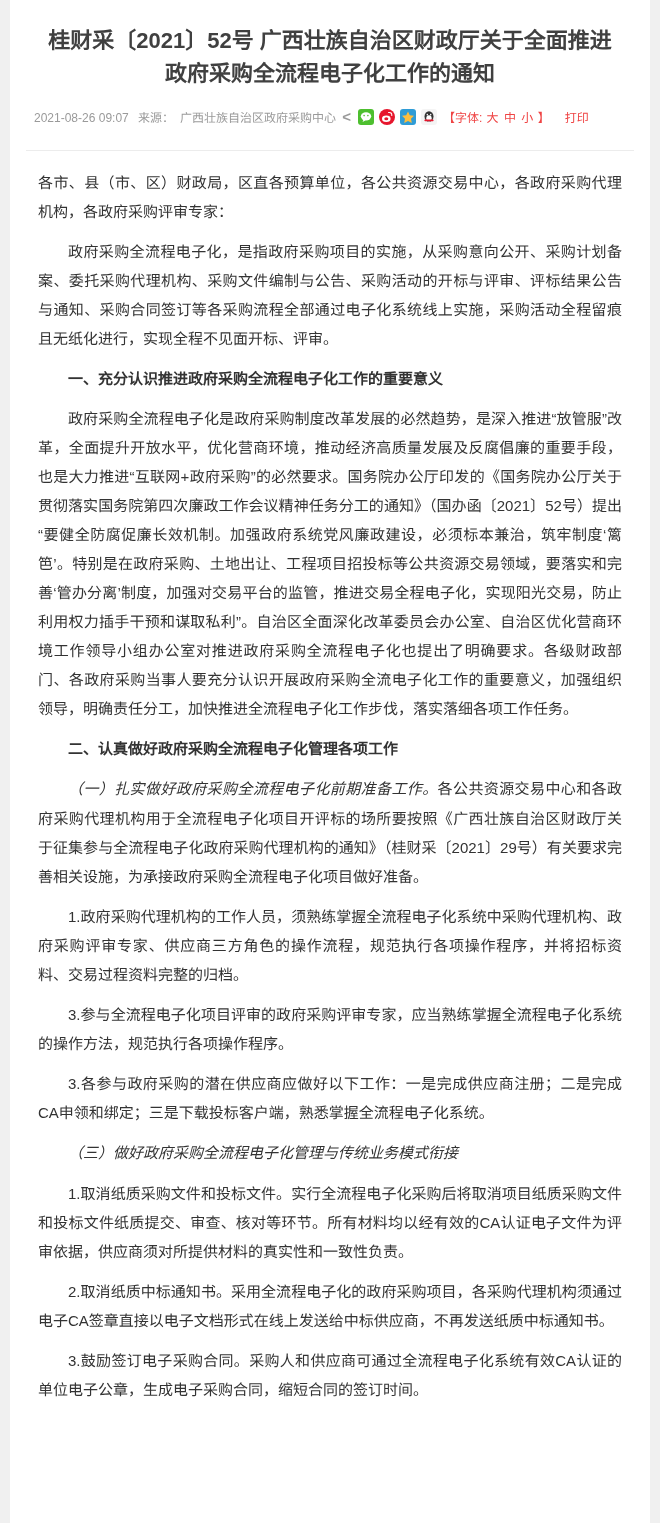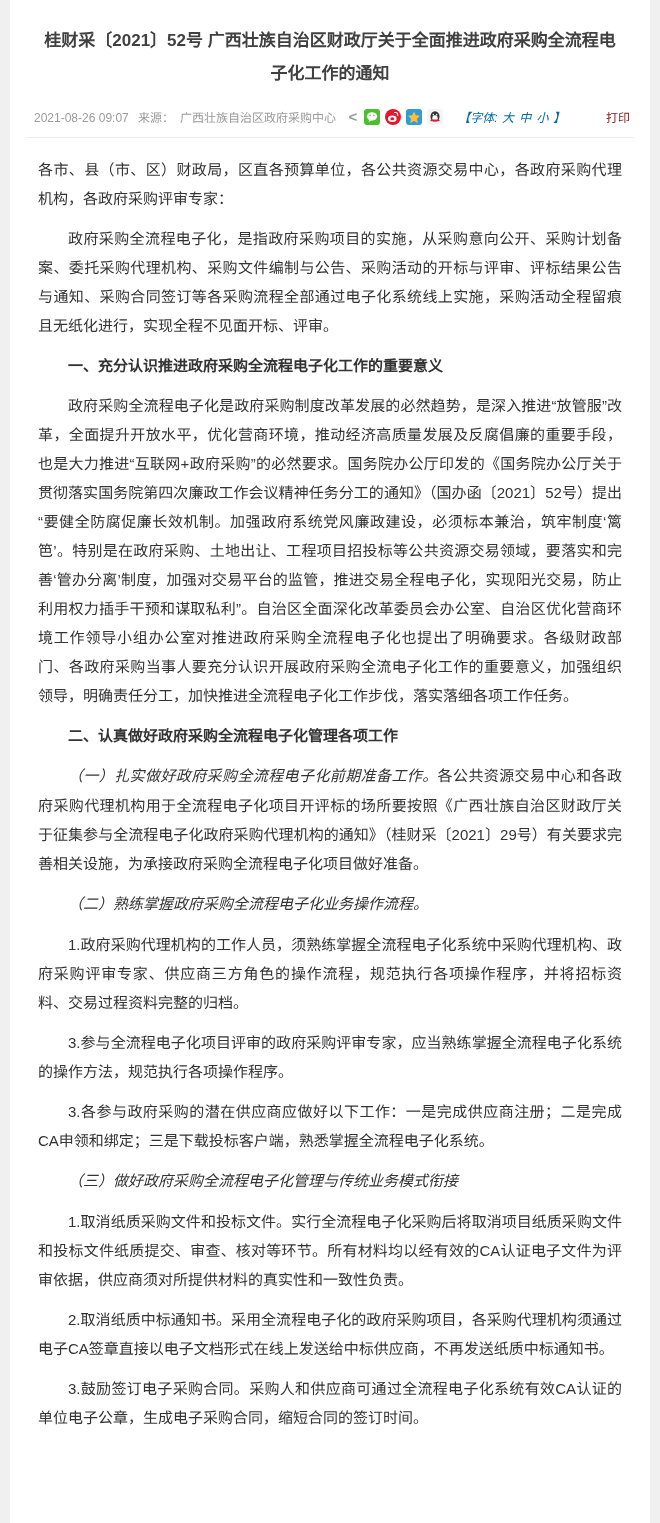--- a/index.html
+++ b/index.html
@@ -10,49 +10,48 @@
   }
   .page {
     width: 640px;
     margin: 0 auto;
     background: #ffffff;
     min-height: 1523px;
     box-sizing: border-box;
     padding: 16px 16px 30px 16px;
   }
   .title {
-    font-size: 17px;
+    font-size: 22px;
     font-weight: bold;
     color: #404040;
     text-align: center;
     line-height: 33px;
     margin: 8px 18px 14px 18px;
   }
   .meta-bar {
     display: flex;
-    justify-content: space-between;
     align-items: center;
     font-size: 12px;
     color: #9a9a9a;
-    padding: 4px 4px 12px 8px;
+    padding: 4px 4px 25px 8px;
     border-bottom: 1px solid #ececec;
   }
   .meta-left span { margin-right: 6px; }
   .meta-right { display: flex; align-items: center; gap: 5px; color: #666; }
   .share-arrow {
     color: #9a9a9a;
     font-size: 15px;
     font-weight: bold;
     margin-right: 2px;
     cursor: pointer;
   }
   .sicon { width: 16px; height: 16px; display: inline-block; vertical-align: middle; cursor: pointer; }
-  .font-widget { margin-left: 10px; color: #0369a1; font-style: italic; }
+  .font-widget { margin-left: 1px; color: #ef4444; }
   .font-widget .fsz { cursor: pointer; margin: 0 1px; }
-  .print-btn { margin-left: 36px; color: #7f1d1d; cursor: pointer; }
+  .print-btn { margin-left: 10px; color: #ef4444; cursor: pointer; }
   .article {
     padding: 6px 8px 0 8px;
     font-size: 15px;
     color: #333333;
     text-align: justify;
   }
   .para {
     line-height: 29px;
     margin: 11px 4px;
     text-indent: 2em;
@@ -121,21 +120,20 @@
     </div>
   </div>
 
   <div class="article">
       <p class="para salutation"><span class="seg-normal">各市、县（市、区）财政局，区直各预算单位，各公共资源交易中心，各政府采购代理机构，各政府采购评审专家：</span></p>
       <p class="para normal"><span class="seg-normal">政府采购全流程电子化，是指政府采购项目的实施，从采购意向公开、采购计划备案、委托采购代理机构、采购文件编制与公告、采购活动的开标与评审、评标结果公告与通知、采购合同签订等各采购流程全部通过电子化系统线上实施，采购活动全程留痕且无纸化进行，实现全程不见面开标、评审。</span></p>
       <p class="para heading"><span class="seg-normal">一、充分认识推进政府采购全流程电子化工作的重要意义</span></p>
       <p class="para normal"><span class="seg-normal">政府采购全流程电子化是政府采购制度改革发展的必然趋势，是深入推进“放管服”改革，全面提升开放水平，优化营商环境，推动经济高质量发展及反腐倡廉的重要手段，也是大力推进“互联网+政府采购”的必然要求。国务院办公厅印发的《国务院办公厅关于贯彻落实国务院第四次廉政工作会议精神任务分工的通知》（国办函〔2021〕52号）提出“要健全防腐促廉长效机制。加强政府系统党风廉政建设，必须标本兼治，筑牢制度‘篱笆’。特别是在政府采购、土地出让、工程项目招投标等公共资源交易领域，要落实和完善‘管办分离’制度，加强对交易平台的监管，推进交易全程电子化，实现阳光交易，防止利用权力插手干预和谋取私利”。自治区全面深化改革委员会办公室、自治区优化营商环境工作领导小组办公室对推进政府采购全流程电子化也提出了明确要求。各级财政部门、各政府采购当事人要充分认识开展政府采购全流电子化工作的重要意义，加强组织领导，明确责任分工，加快推进全流程电子化工作步伐，落实落细各项工作任务。</span></p>
       <p class="para heading"><span class="seg-normal">二、认真做好政府采购全流程电子化管理各项工作</span></p>
       <p class="para normal"><span class="seg-kaiti">（一）扎实做好政府采购全流程电子化前期准备工作。</span><span class="seg-normal">各公共资源交易中心和各政府采购代理机构用于全流程电子化项目开评标的场所要按照《广西壮族自治区财政厅关于征集参与全流程电子化政府采购代理机构的通知》（桂财采〔2021〕29号）有关要求完善相关设施，为承接政府采购全流程电子化项目做好准备。</span></p>
-      <p class="para normal"><span class="seg-kaiti">（二）熟练掌握政府采购全流程电子化业务操作流程。</span></p>
       <p class="para normal"><span class="seg-normal">1.政府采购代理机构的工作人员，须熟练掌握全流程电子化系统中采购代理机构、政府采购评审专家、供应商三方角色的操作流程，规范执行各项操作程序，并将招标资料、交易过程资料完整的归档。</span></p>
       <p class="para normal"><span class="seg-normal">3.参与全流程电子化项目评审的政府采购评审专家，应当熟练掌握全流程电子化系统的操作方法，规范执行各项操作程序。</span></p>
       <p class="para normal"><span class="seg-normal">3.各参与政府采购的潜在供应商应做好以下工作：</span><span class="seg-bold">一是</span><span class="seg-normal">完成供应商注册；</span><span class="seg-bold">二是</span><span class="seg-normal">完成CA申领和绑定；</span><span class="seg-bold">三是</span><span class="seg-normal">下载投标客户端，熟悉掌握全流程电子化系统。</span></p>
       <p class="para normal"><span class="seg-kaiti">（三）做好政府采购全流程电子化管理与传统业务模式衔接</span></p>
       <p class="para normal"><span class="seg-normal">1.取消纸质采购文件和投标文件。实行全流程电子化采购后将取消项目纸质采购文件和投标文件纸质提交、审查、核对等环节。所有材料均以经有效的CA认证电子文件为评审依据，供应商须对所提供材料的真实性和一致性负责。</span></p>
       <p class="para normal"><span class="seg-normal">2.取消纸质中标通知书。采用全流程电子化的政府采购项目，各采购代理机构须通过电子CA签章直接以电子文档形式在线上发送给中标供应商，不再发送纸质中标通知书。</span></p>
       <p class="para normal"><span class="seg-normal">3.鼓励签订电子采购合同。采购人和供应商可通过全流程电子化系统有效CA认证的单位电子公章，生成电子采购合同，缩短合同的签订时间。</span></p>
     </div>
 
 </div>

